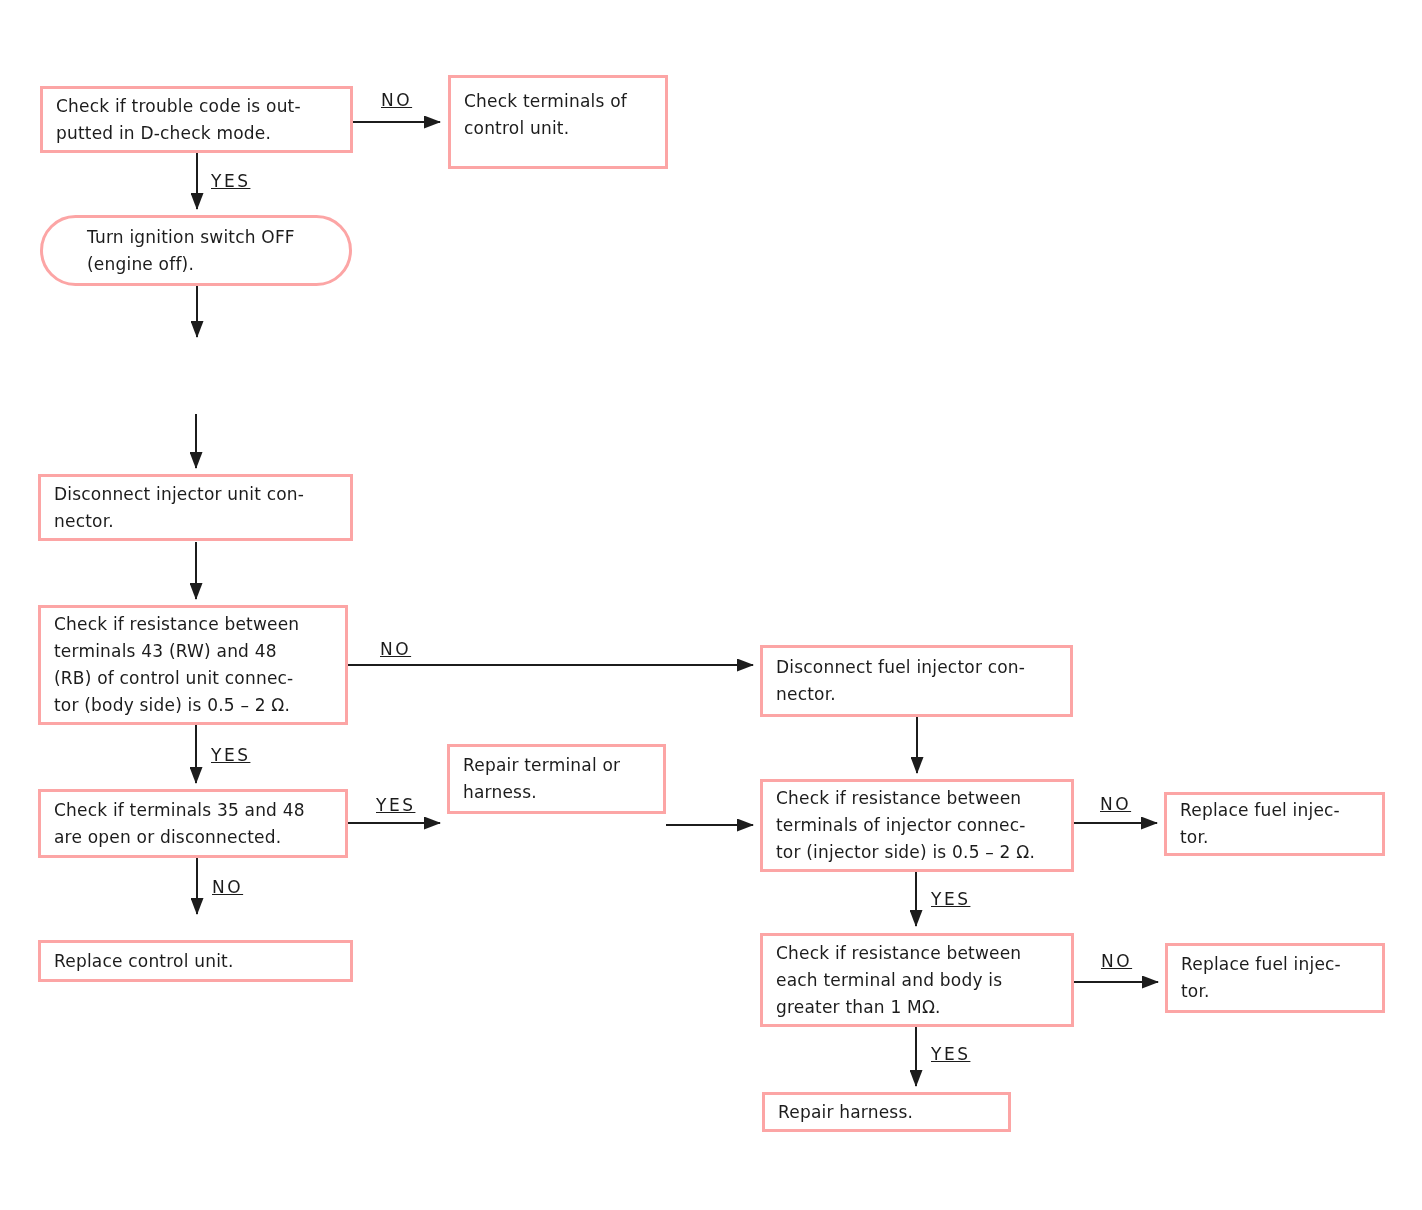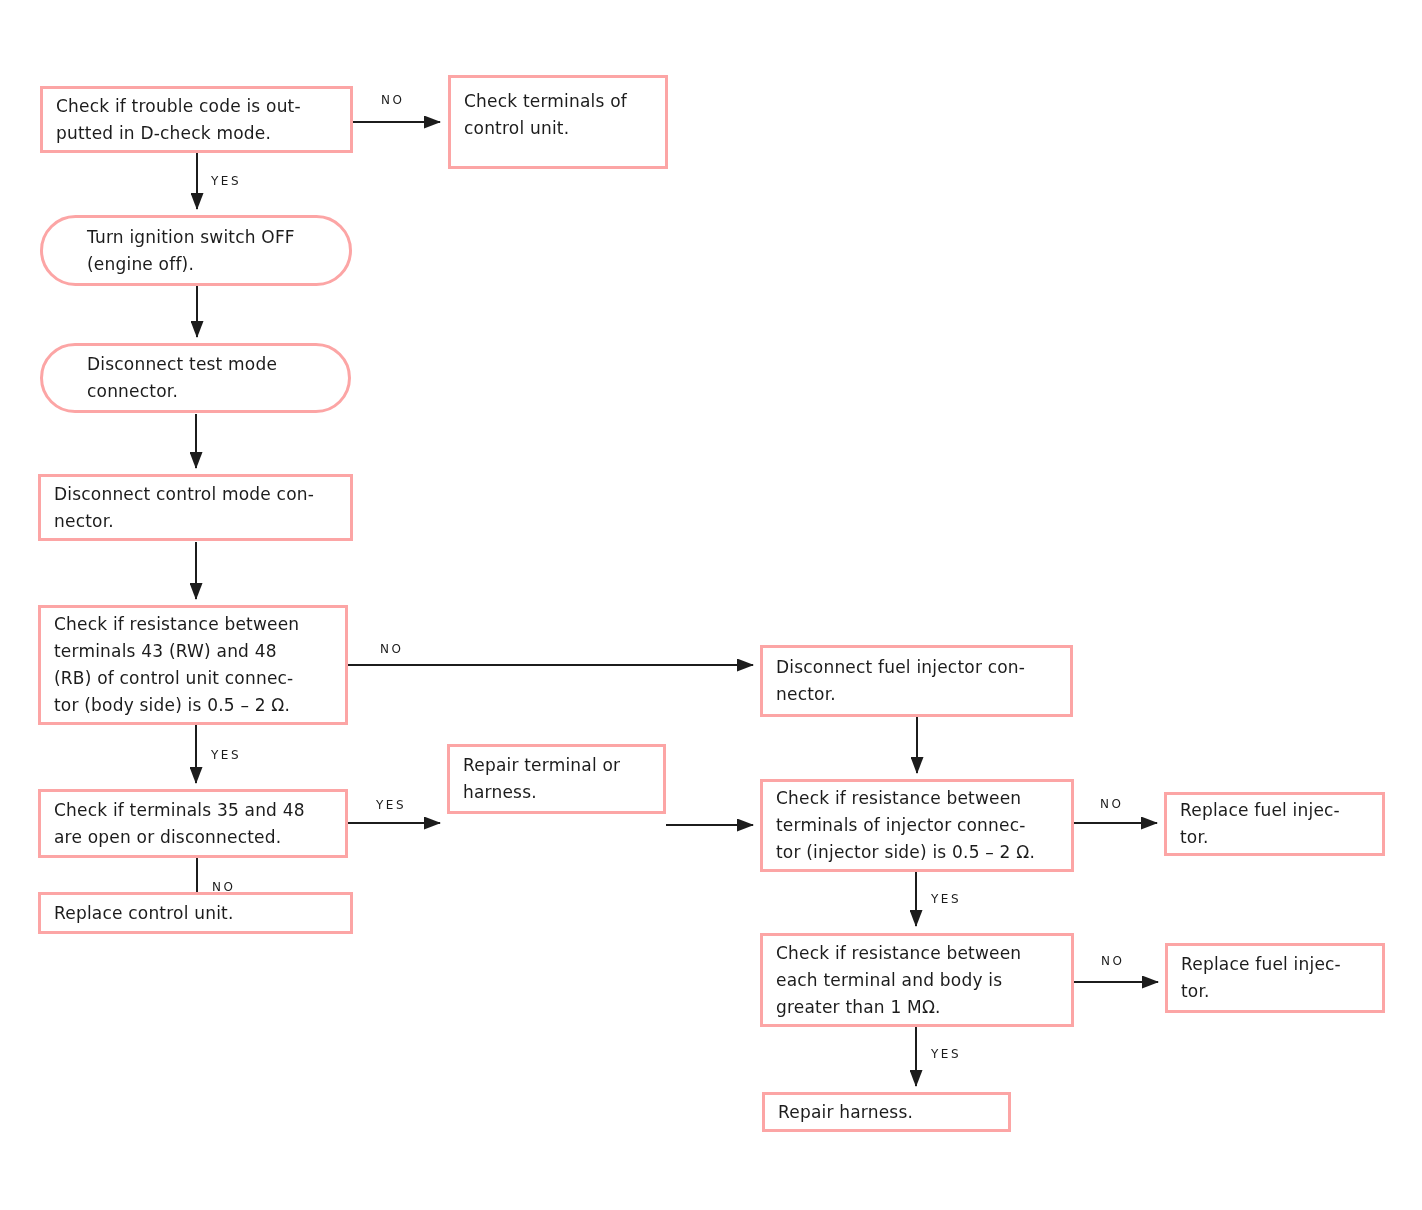--- a/index.html
+++ b/index.html
@@ -42,24 +42,25 @@
   .node.top {
     align-items: flex-start;
     padding-top: 10px;
   }
   .node.stadium {
     border-radius: 36px;
     padding-left: 44px;
   }
   .lbl {
     position: absolute;
-    font-size: 12px;
+    font-size: 17px;
     line-height: 20px;
     letter-spacing: 2.5px;
     white-space: nowrap;
+    text-decoration: underline;
   }
 </style>
 </head>
 <body>
 
 <div class="stage">
 
   <svg class="wires" viewBox="0 0 1422 1210">
     <defs>
       <marker id="ah" markerUnits="userSpaceOnUse" markerWidth="17" markerHeight="13" refX="16" refY="6.5" orient="auto">
@@ -93,48 +94,44 @@
   <div class="node stadium" style="left:40px;top:215px;width:312px;height:71px">
     <span class="txt">Turn ignition switch OFF
 (engine off).</span>
   </div>
 
   <div class="node top" style="left:448px;top:75px;width:220px;height:94px">
     <span class="txt">Check terminals of
 control unit.</span>
   </div>
 
-  <div class="node stadium" style="left:40px;top:343px;width:311px;height:70px">
-    <span class="txt">Disconnect test mode
-connector.</span>
-  </div>
 
   <div class="node" style="left:38px;top:474px;width:315px;height:67px">
-    <span class="txt">Disconnect control mode con-
+    <span class="txt">Disconnect injector unit con-
 nector.</span>
   </div>
 
   <div class="node" style="left:38px;top:605px;width:310px;height:120px">
     <span class="txt">Check if resistance between
 terminals 43 (RW) and 48
 (RB) of control unit connec-
 tor (body side) is 0.5 – 2 Ω.</span>
   </div>
 
   <div class="node" style="left:38px;top:789px;width:310px;height:69px">
     <span class="txt">Check if terminals 35 and 48
 are open or disconnected.</span>
   </div>
 
   <div class="node" style="left:447px;top:744px;width:219px;height:70px">
     <span class="txt">Repair terminal or
 harness.</span>
   </div>
 
-  <div class="node" style="left:38px;top:892px;width:315px;height:42px">
+  <div class="node" style="left:38px;top:940px;width:315px;height:42px">
     <span class="txt">Replace control unit.</span>
   </div>
 
   <div class="node" style="left:760px;top:645px;width:313px;height:72px">
     <span class="txt">Disconnect fuel injector con-
 nector.</span>
   </div>
 
   <div class="node" style="left:760px;top:779px;width:314px;height:93px">
     <span class="txt">Check if resistance between

